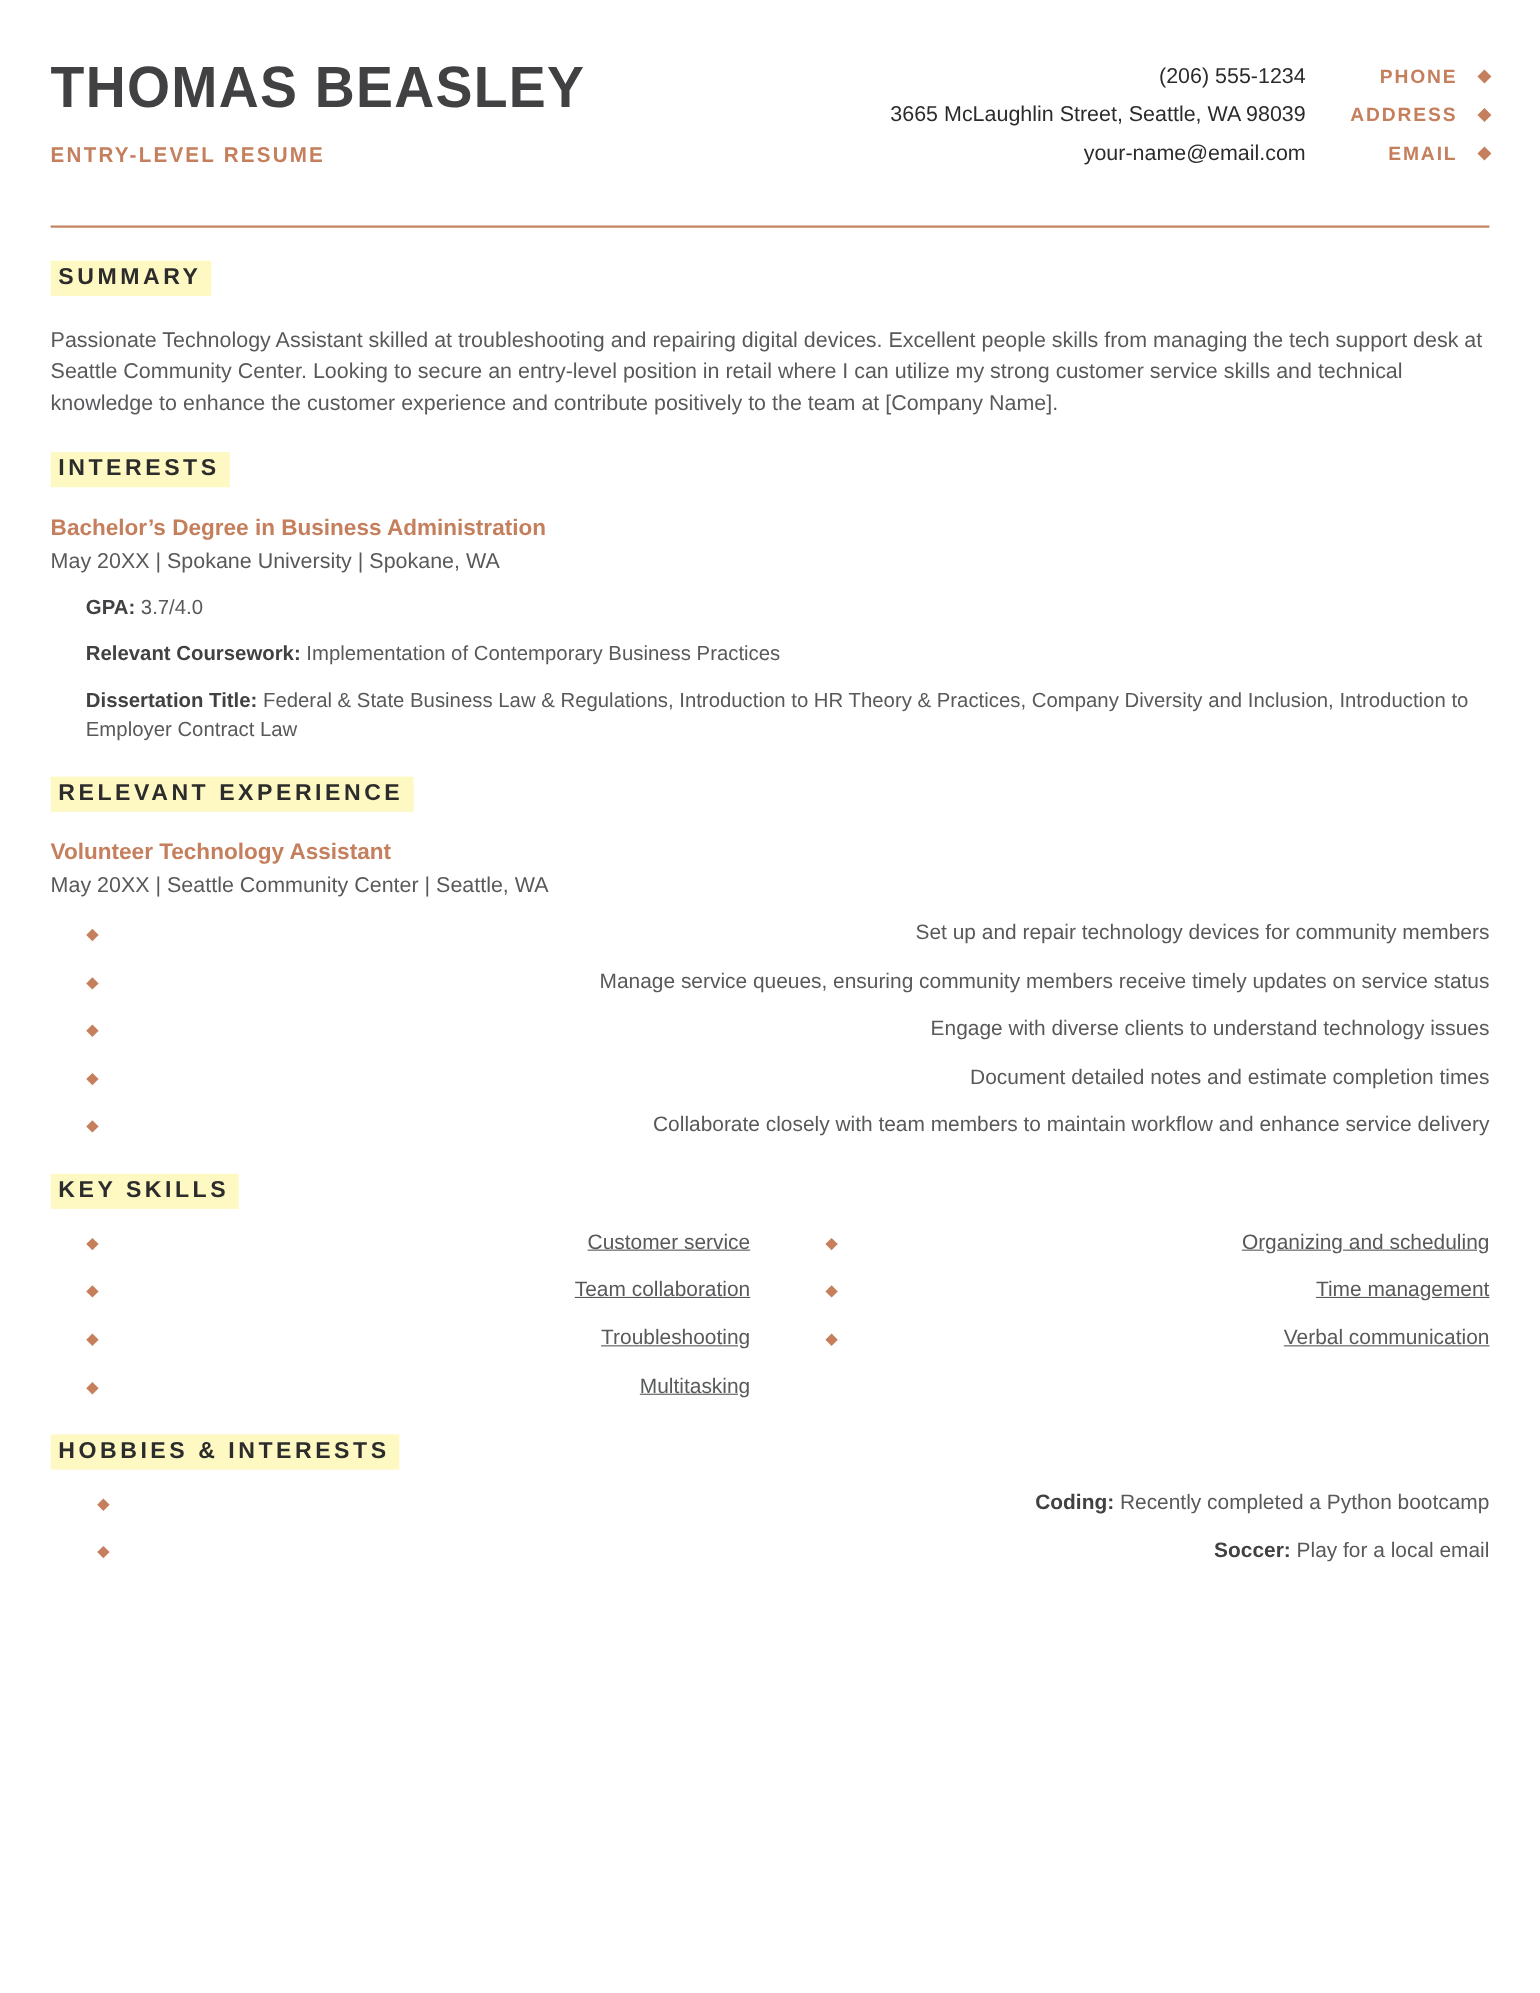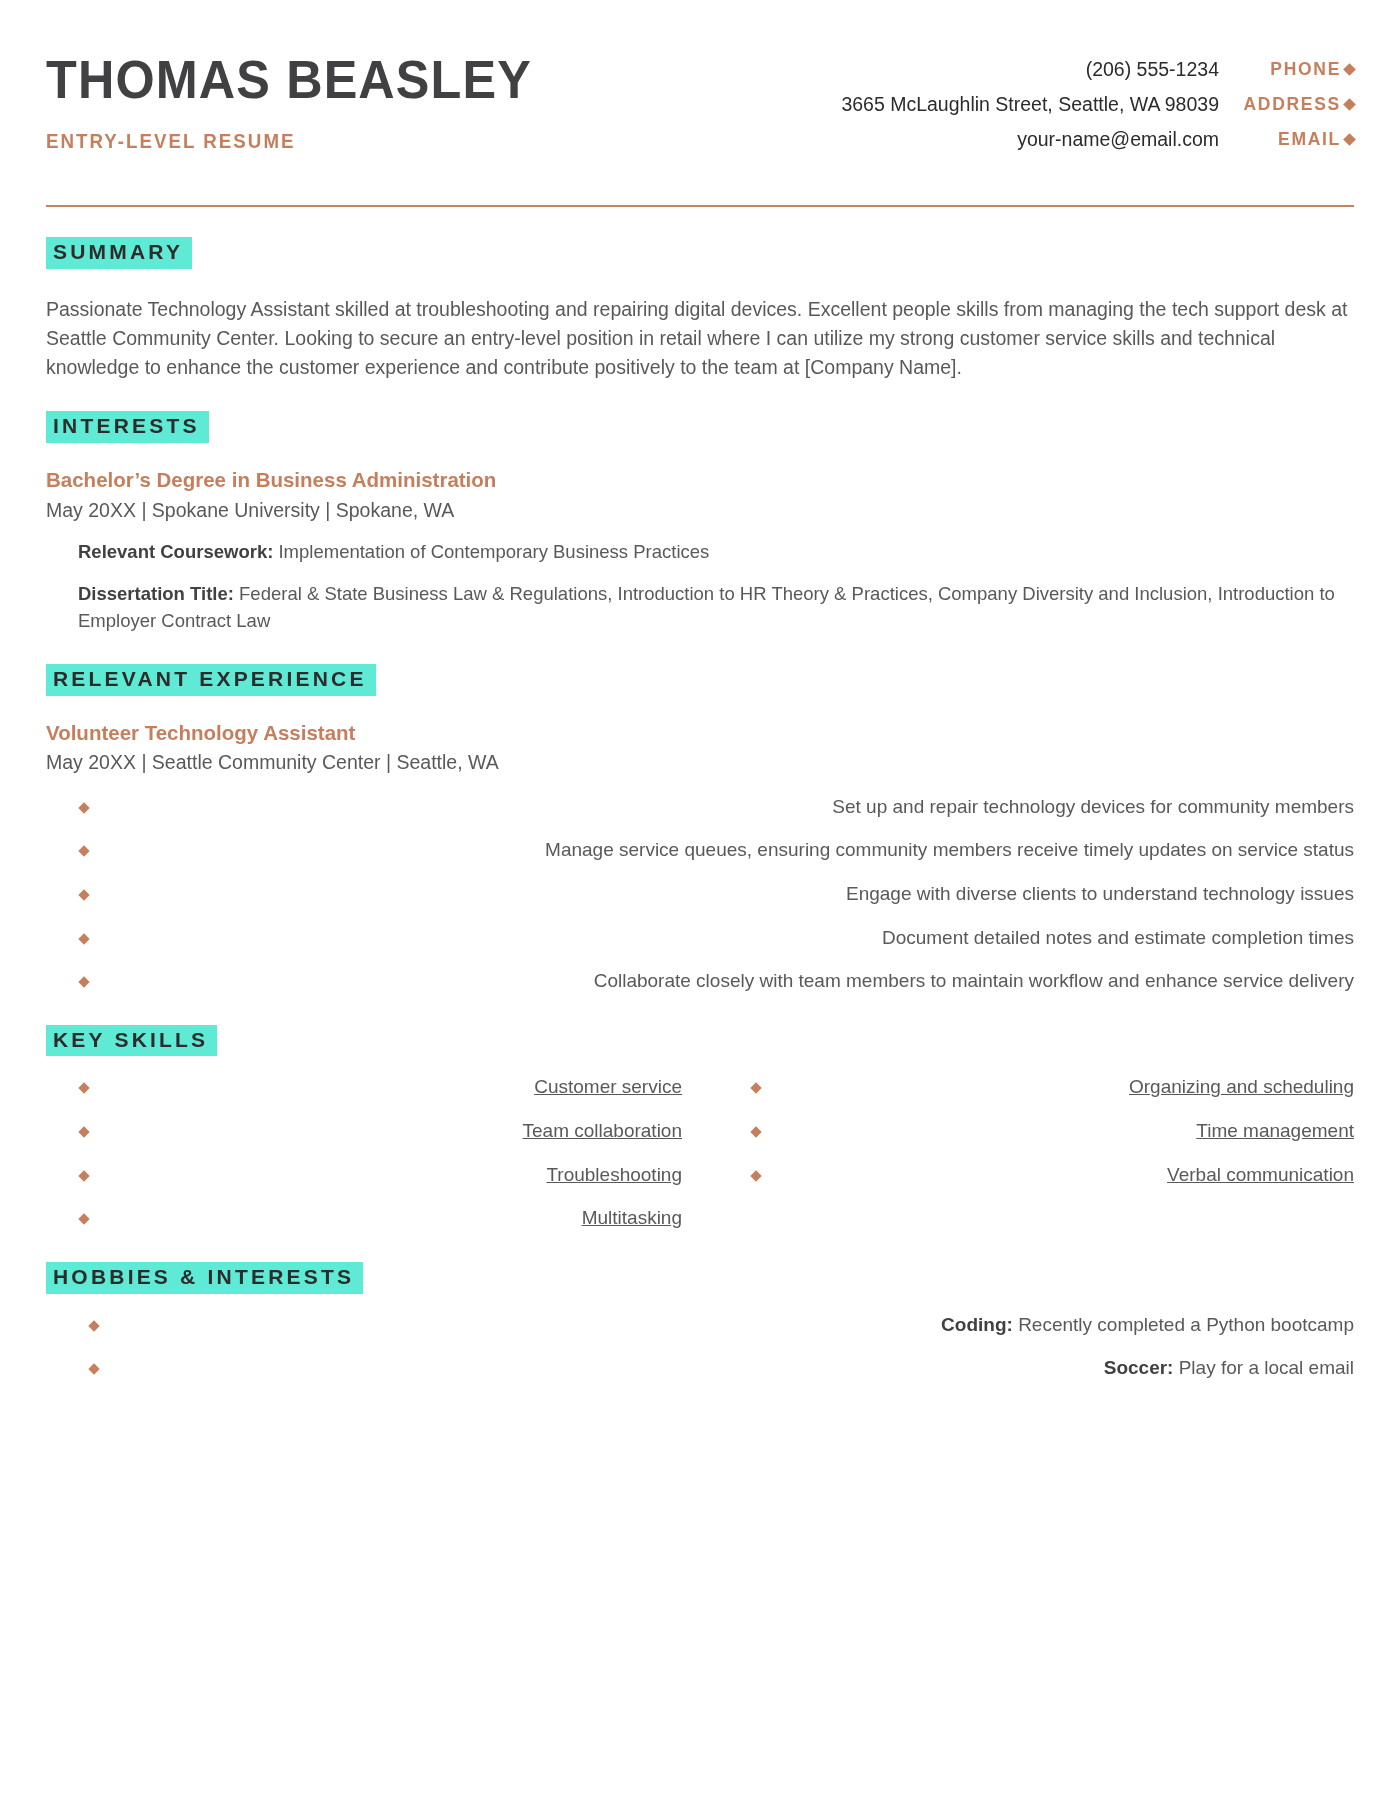--- a/index.html
+++ b/index.html
@@ -56,21 +56,21 @@
   .contact {
     display: flex;
     flex-direction: column;
     gap: 12px;
     padding-top: 14px;
   }
   .contact-row {
     display: flex;
     align-items: center;
     justify-content: flex-end;
-    gap: 4px;
+    gap: 20px;
   }
   .contact-value {
     font-size: 19.5px;
     color: #2b2b2b;
     text-align: right;
     white-space: nowrap;
   }
   .contact-label {
     font-size: 17.5px;
     font-weight: bold;
@@ -92,21 +92,21 @@
     margin-top: 52px;
     height: 2.5px;
     background: #c5825f;
     width: 100%;
   }
 
   
   .section { margin-top: 30px; }
   .section-heading {
     display: inline-block;
-    background: #5eead4;
+    background: #fef9c3;
     color: #2c2c2c;
     font-size: 21px;
     font-weight: bold;
     letter-spacing: 3.2px;
     padding: 3px 9px 4px 7px;
     line-height: 1.18;
   }
 
   .summary-text {
     margin-top: 26px;
@@ -215,20 +215,23 @@
     <div class="section-heading">SUMMARY</div>
     <div class="summary-text">Passionate Technology Assistant skilled at troubleshooting and repairing digital devices. Excellent people skills from managing the tech support desk at Seattle Community Center. Looking to secure an entry-level position in retail where I can utilize my strong customer service skills and technical knowledge to enhance the customer experience and contribute positively to the team at [Company Name].</div>
   </div>
 
   <div class="section">
     <div class="section-heading">INTERESTS</div>
     <div class="entry">
       <div class="entry-title">Bachelor’s Degree in Business Administration</div>
       <div class="entry-meta">May 20XX | Spokane University | Spokane, WA</div>
       <div class="detail-list">
+        <div class="detail-row">
+          <span class="detail-label">GPA:</span><span> 3.7/4.0</span>
+        </div>
         <div class="detail-row">
           <span class="detail-label">Relevant Coursework:</span><span> Implementation of Contemporary Business Practices</span>
         </div>
         <div class="detail-row">
           <span class="detail-label">Dissertation Title:</span><span> Federal &amp; State Business Law &amp; Regulations, Introduction to HR Theory &amp; Practices, Company Diversity and Inclusion, Introduction to Employer Contract Law</span>
         </div>
       </div>
     </div>
   </div>
 

